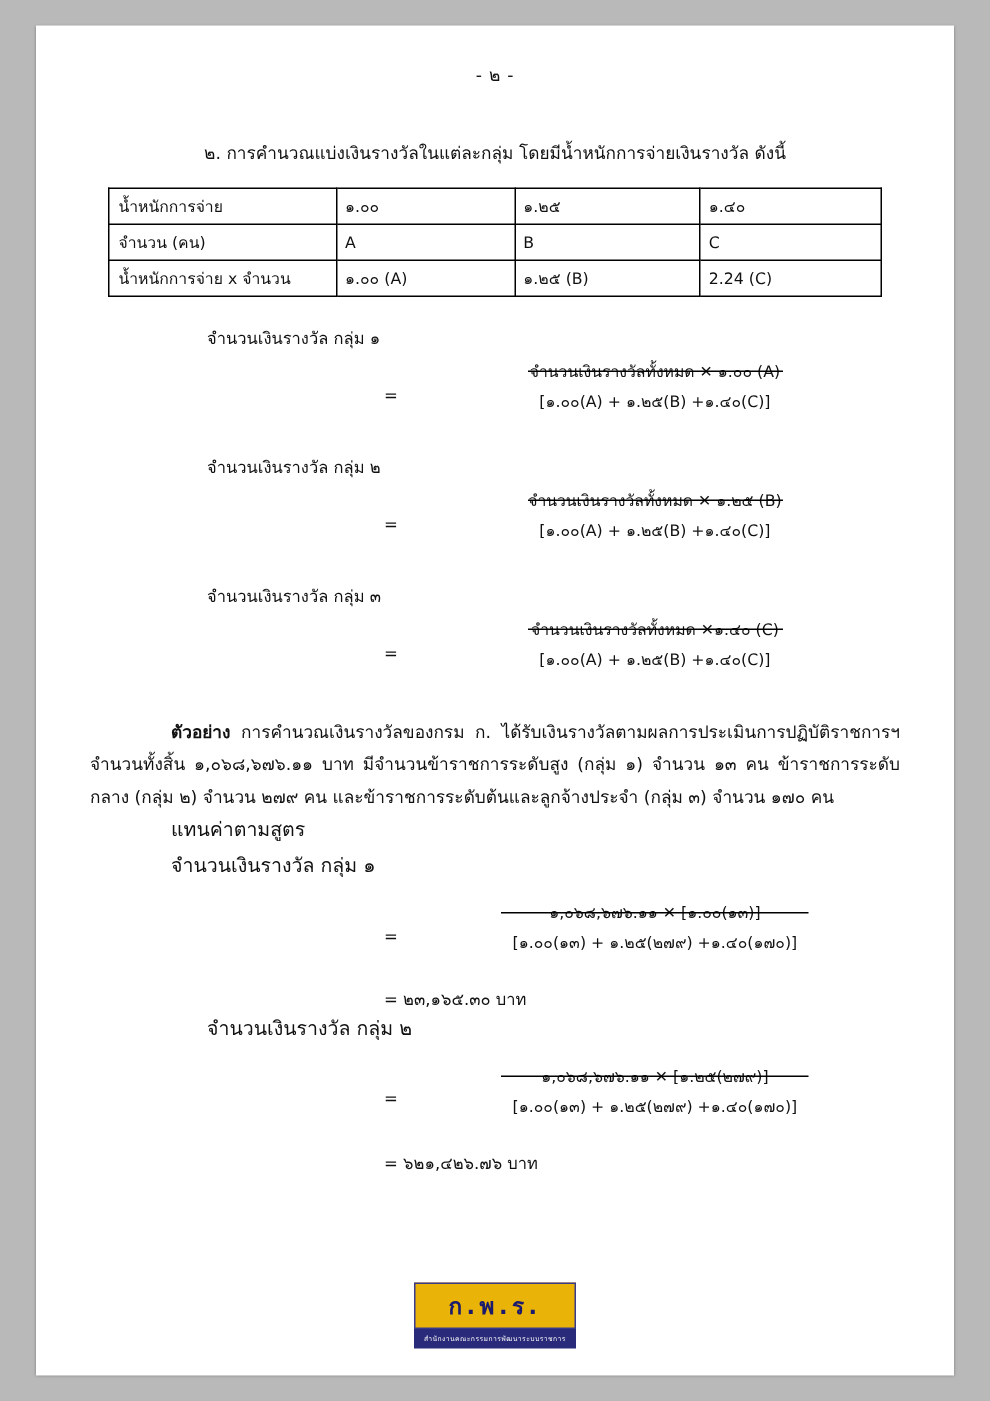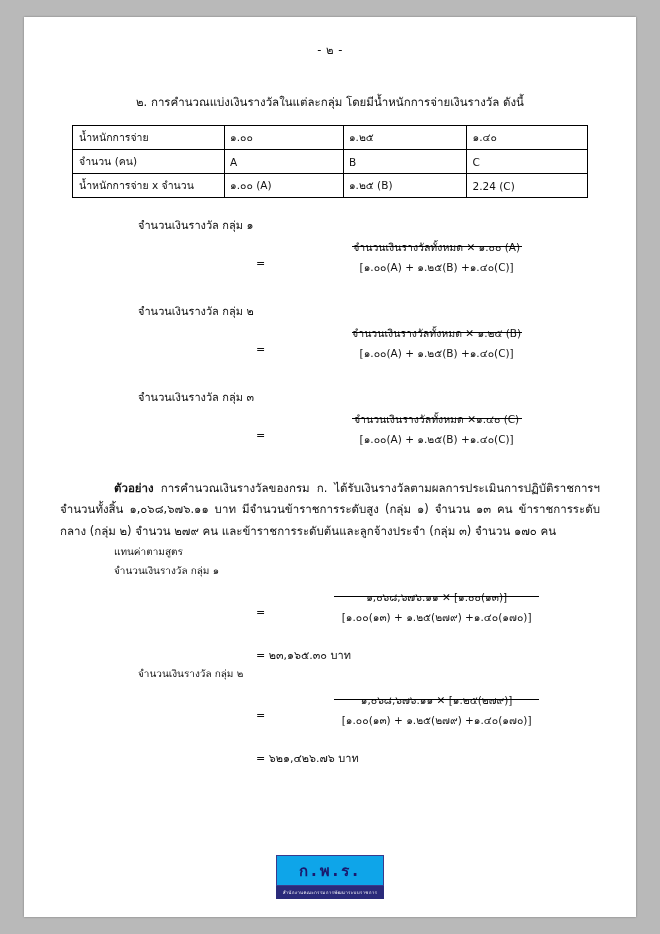--- a/index.html
+++ b/index.html
@@ -100,21 +100,21 @@
     white-space: nowrap;
   }
   .example {
     font-size: 11.5px;
     line-height: 1.85;
     margin-top: 22px;
     text-align: justify;
   }
   .example b { font-weight: bold; }
   .sub-line {
-    font-size: 10px;
+    font-size: 13px;
     line-height: 1.9;
   }
   .indent1 { margin-left: 54px; }
   .indent2 { margin-left: 78px; }
   .result {
     font-size: 11px;
     margin-left: 196px;
     margin-top: 2px;
   }
   .ex-formula {
@@ -132,21 +132,21 @@
   .logo-box {
     position: absolute;
     left: 50%;
     transform: translateX(-50%);
     bottom: 18px;
     width: 108px;
     text-align: center;
   }
   .logo-top {
     border: 1px solid #3a3a8c;
-    background: #0ea5e9;
+    background: #eab308;
     font-size: 15px;
     font-weight: bold;
     color: #1a1a6e;
     letter-spacing: 3px;
     padding: 3px 0 2px 0;
   }
   .logo-bottom {
     background: #2a2a7a;
     color: #ffffff;
     font-size: 4.5px;

